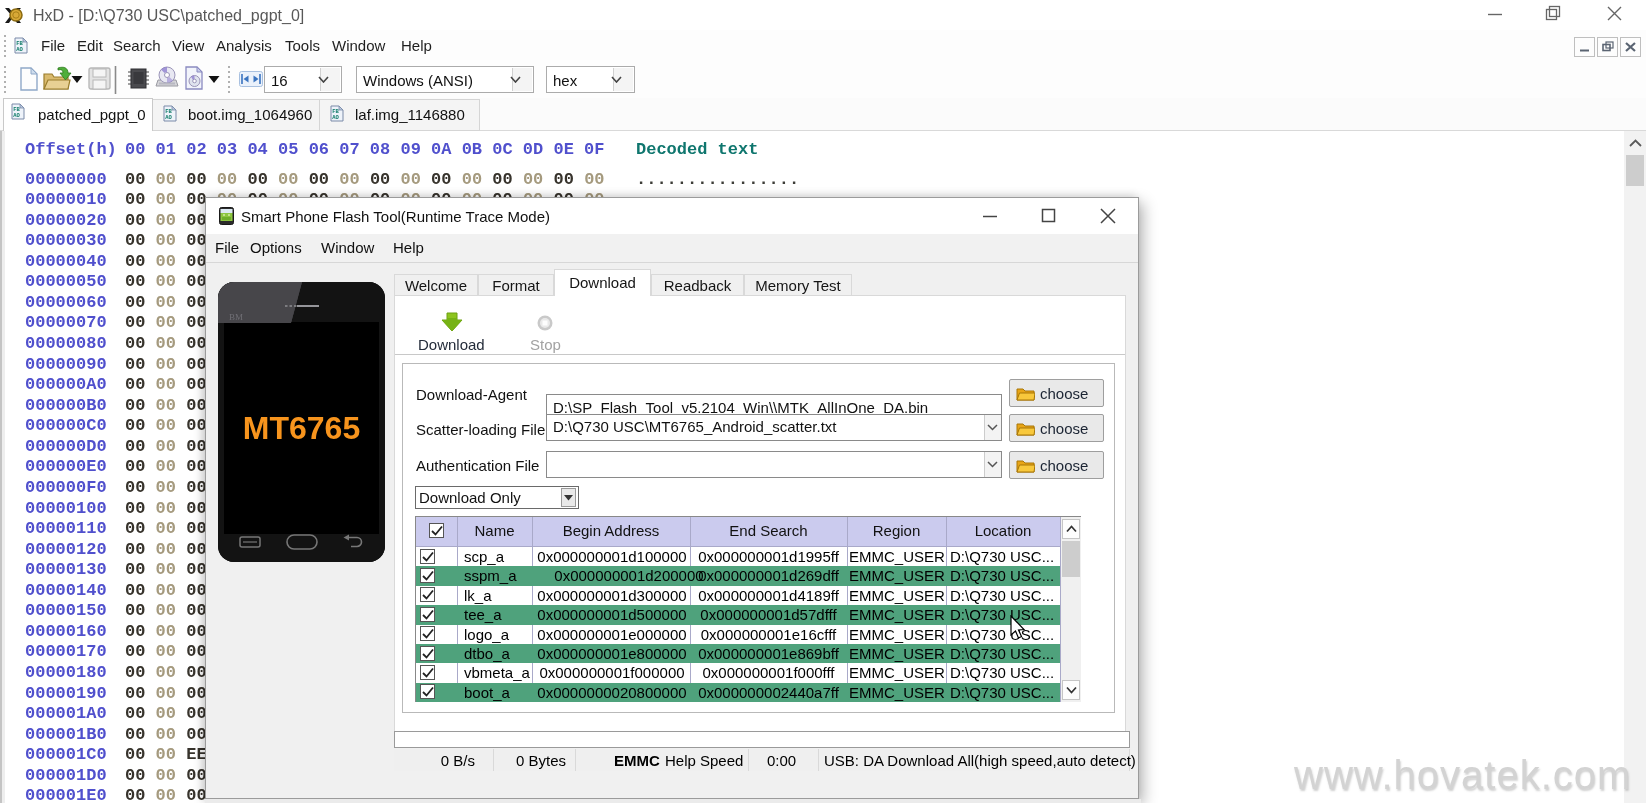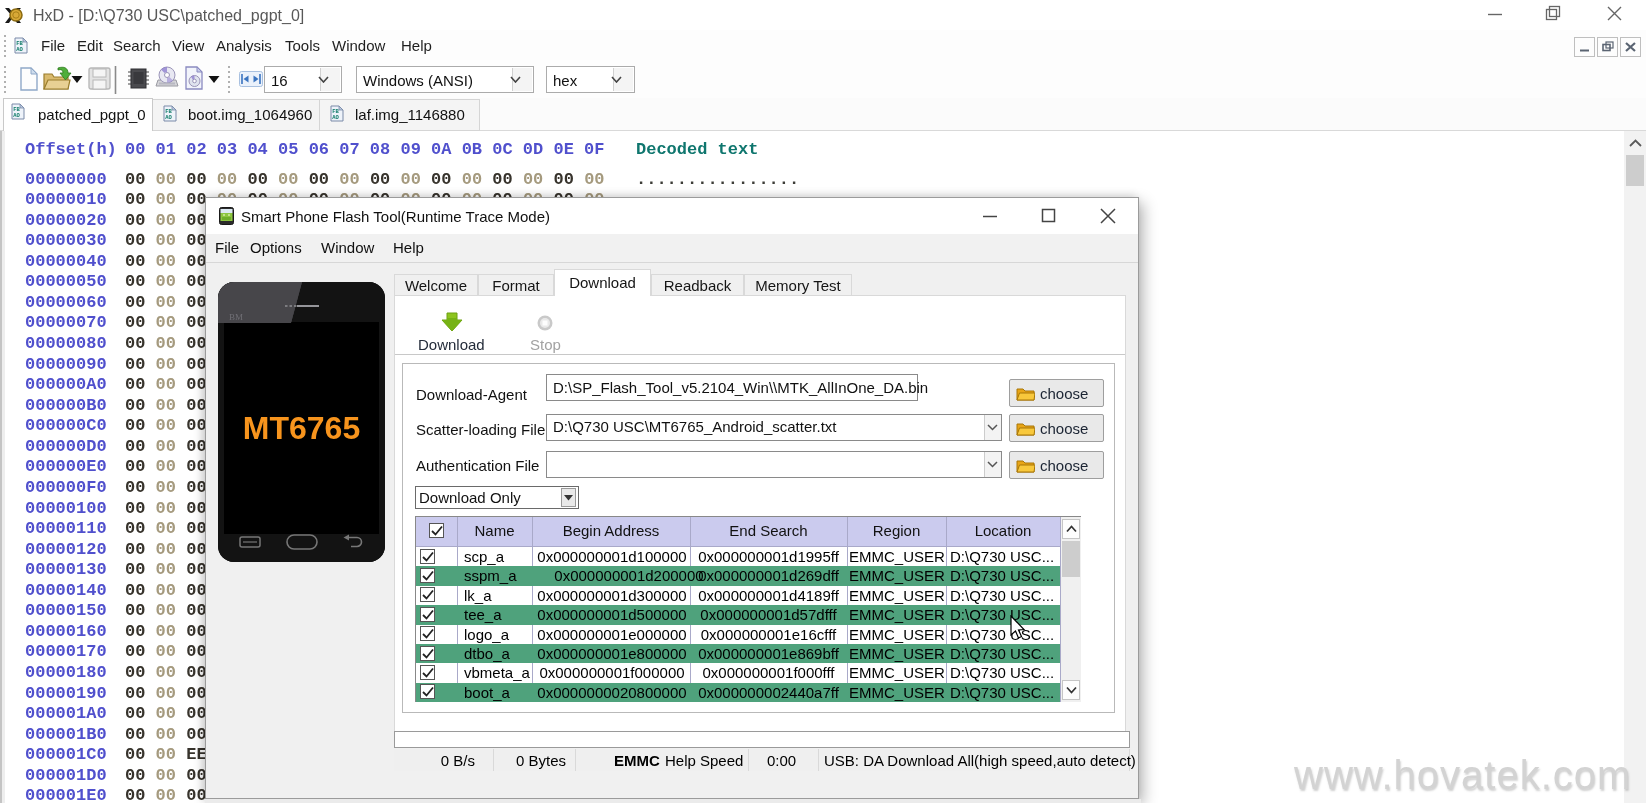--- a/index.html
+++ b/index.html
@@ -378,21 +378,21 @@
 </svg>
 <div class="abs" style="left:212px;top:138px;font-size:15px;color:#242c3a">Download</div>
 <svg class="abs" style="left:330px;top:116px" width="18" height="18">
 <circle cx="9" cy="9" r="7.5" fill="#c9c9c9"></circle>
 <circle cx="9" cy="9" r="5" fill="#e9e9e9"></circle>
 <rect x="6.5" y="6.5" width="5" height="5" fill="#fdfdfd"></rect>
 </svg>
 <div class="abs" style="left:324px;top:138px;font-size:15px;color:#a2a2a2">Stop</div>
 <div class="abs" style="left:196px;top:165px;width:713px;height:350px;background:#fff;border:1px solid #b9b9b9"></div>
 <div class="flabel" style="left:210px;top:188px">Download-Agent</div>
-<div class="field" style="left:340px;top:176px;width:372px;height:27px">
+<div class="field" style="left:340px;top:196px;width:456px;height:27px">
         <span style="position:absolute;left:6px;top:4px;white-space:pre">D:\SP_Flash_Tool_v5.2104_Win\\MTK_AllInOne_DA.bin</span>
       </div>
 <div class="flabel" style="left:210px;top:223px">Scatter-loading File</div>
 <div class="field" style="left:340px;top:216px;width:456px;height:27px">
         <span style="position:absolute;left:6px;top:3px;white-space:pre">D:\Q730 USC\MT6765_Android_scatter.txt</span>
       </div>
 <div class="abs" style="left:778px;top:217px;width:17px;height:25px;background:#f3f3f3;border-left:1px solid #ccc"></div>
 <div class="flabel" style="left:210px;top:259px">Authentication File</div>
 <div class="field" style="left:340px;top:253px;width:456px;height:27px"></div>
 <div class="abs" style="left:778px;top:254px;width:17px;height:25px;background:#f3f3f3;border-left:1px solid #ccc"></div>

